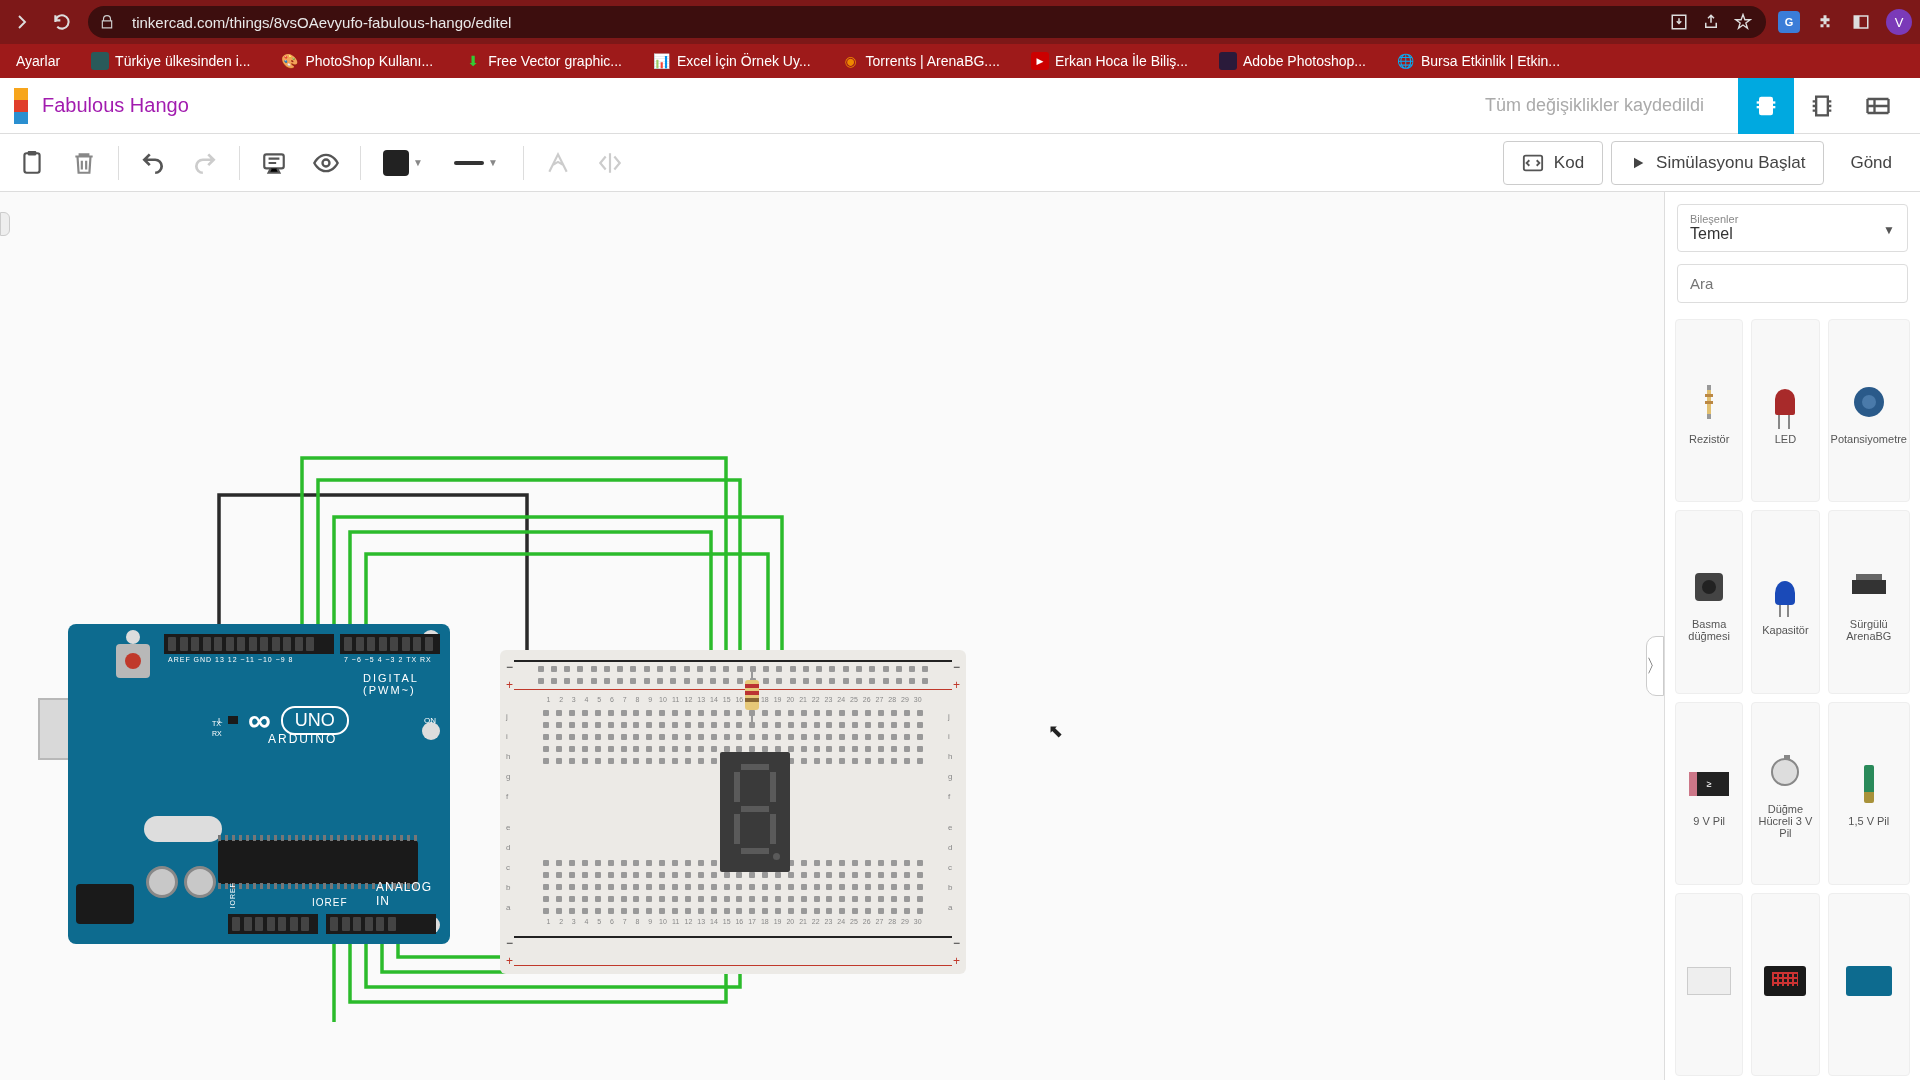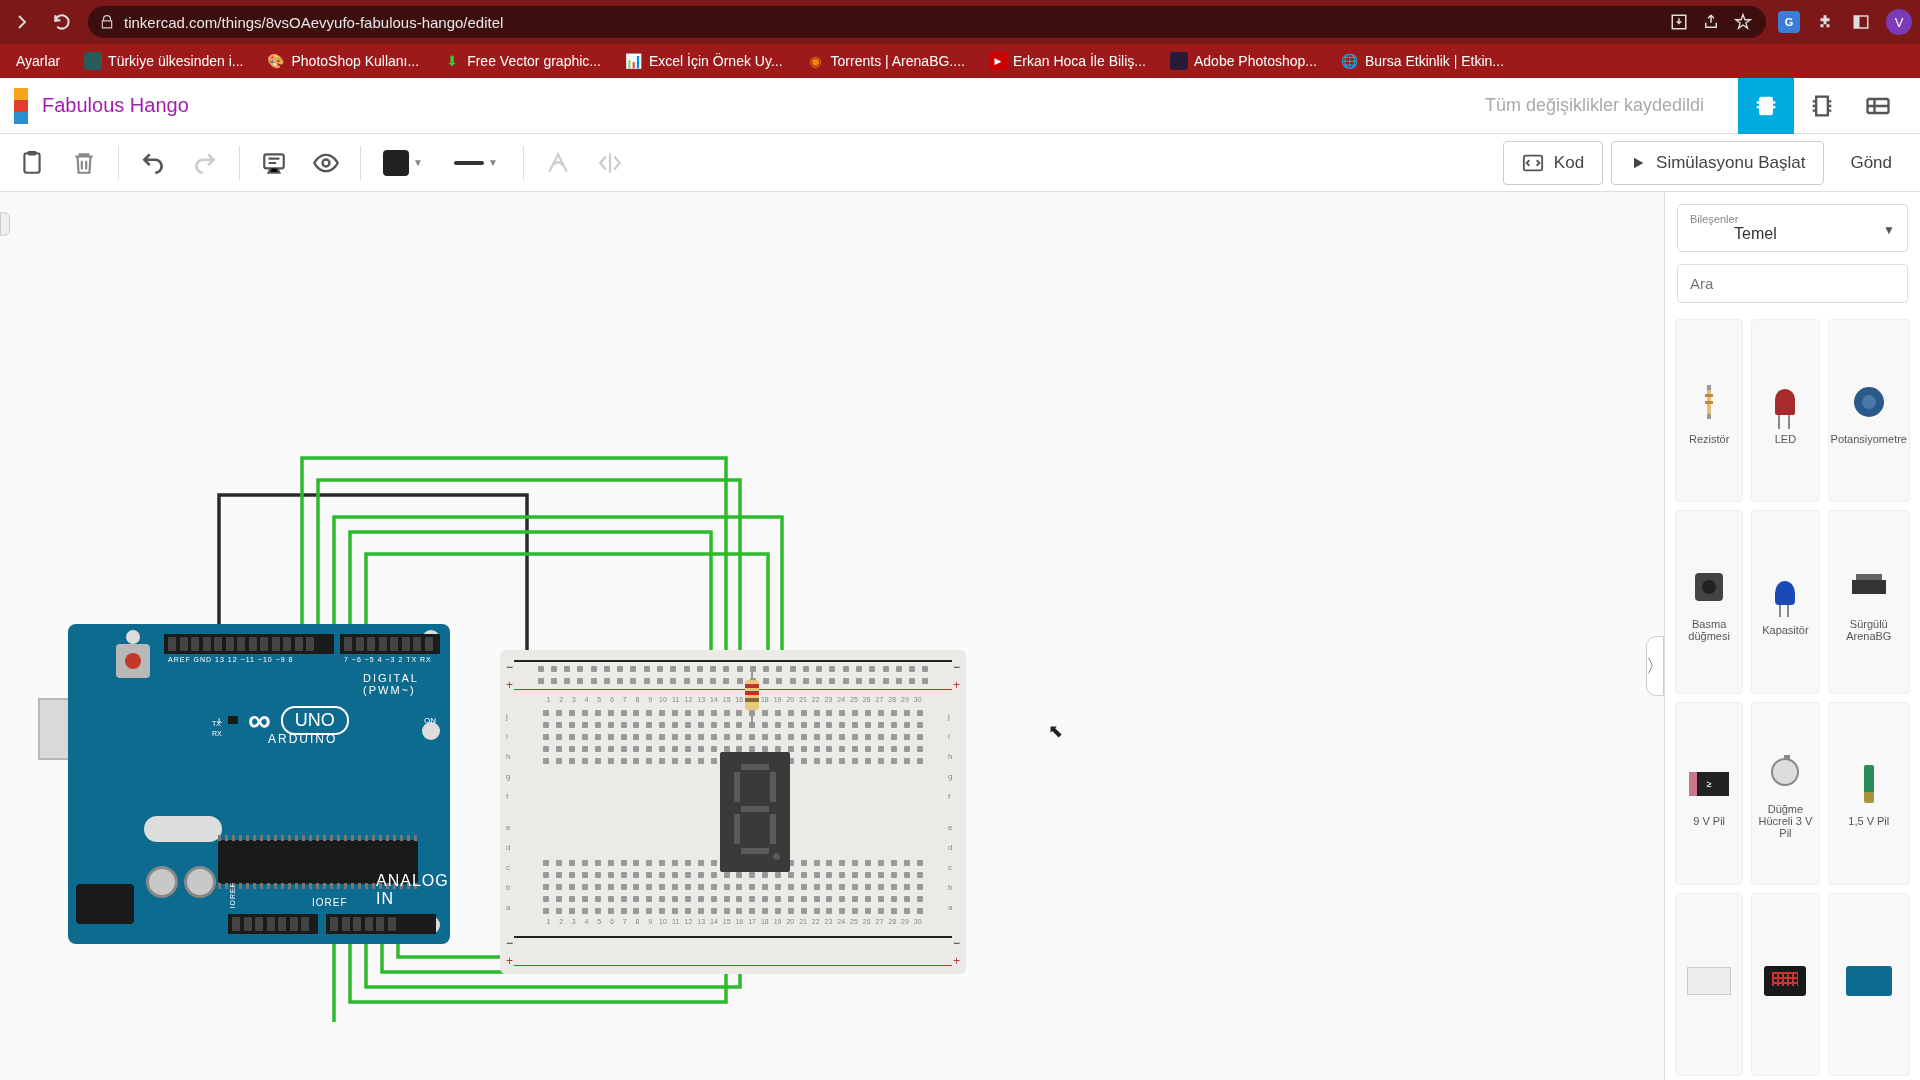--- a/index.html
+++ b/index.html
@@ -2,26 +2,26 @@
 <html><head>
 <meta charset="utf-8">
 <style>
   * { box-sizing: border-box; margin: 0; padding: 0; }
   body { font-family: Arial, sans-serif; background: #fff; overflow: hidden; width: 1920px; height: 1080px; }
 
   
   .browser-top { height: 44px; background: #7d1818; display: flex; align-items: center; padding: 0 8px; gap: 12px; }
   .nav-btn { width: 28px; height: 28px; display: flex; align-items: center; justify-content: center; color: #ddd; cursor: pointer; }
   .url-bar { flex: 1; height: 32px; background: #3d0e0e; border-radius: 16px; display: flex; align-items: center; padding: 0 12px; color: #e8e8e8; font-size: 15px; gap: 10px; }
-  .url-text { flex: 1; }
+  .url-text { flex: 1; margin-left: 8px; }
   .browser-icons { display: flex; gap: 14px; align-items: center; color: #ddd; }
   .browser-icon { width: 22px; height: 22px; display: flex; align-items: center; justify-content: center; }
   .profile-icon { width: 26px; height: 26px; background: #7b3ab8; border-radius: 50%; color: #fff; font-size: 13px; display: flex; align-items: center; justify-content: center; }
 
-  .bookmarks-bar { height: 34px; background: #9e1a1a; display: flex; align-items: center; padding: 0 8px; gap: 8px; }
+  .bookmarks-bar { height: 34px; background: #9e1a1a; display: flex; align-items: center; padding: 0 8px; gap: 15px; }
   .bookmark { display: flex; align-items: center; gap: 6px; color: #fff; font-size: 14px; padding: 4px 8px; cursor: pointer; border-radius: 4px; }
   .bm-icon { width: 18px; height: 18px; display: flex; align-items: center; justify-content: center; font-size: 14px; }
 
   
   .app-header { height: 56px; background: #fff; border-bottom: 1px solid #ddd; display: flex; align-items: center; padding: 0 14px; gap: 14px; }
   .app-logo { width: 14px; height: 36px; display: flex; flex-direction: column; }
   .app-logo div { flex: 1; }
   .project-title { font-size: 20px; color: #a21caf; font-weight: 500; }
   .header-spacer { flex: 1; }
   .save-status { color: #aaa; font-size: 18px; }
@@ -68,21 +68,21 @@
   .chip { position: absolute; bottom: 60px; left: 150px; width: 200px; height: 44px; background: #1a1a1a; border-radius: 4px; }
   .chip::before,.chip::after{content:'';position:absolute;left:0;right:0;height:6px;background:repeating-linear-gradient(90deg,#777 0 3px,transparent 3px 7px);}
   .chip::before{top:-5px;}.chip::after{bottom:-5px;}
   .power-jack { position: absolute; bottom: 20px; left: 8px; width: 58px; height: 40px; background: #1a1a1a; border-radius: 4px; }
   .capacitor { position: absolute; width: 32px; height: 32px; background: #c8c8c8; border-radius: 50%; border: 3px solid #888; }
   .cap1 { bottom: 46px; left: 78px; }
   .cap2 { bottom: 46px; left: 116px; }
   .cap-long { position: absolute; bottom: 102px; left: 76px; width: 78px; height: 26px; background: #ddd; border-radius: 13px; }
   .screw { position: absolute; width: 14px; height: 14px; background: #ddd; border-radius: 50%; }
   .power-label { position: absolute; bottom: 36px; left: 244px; color: #fff; font-size: 10px; letter-spacing: 1px; }
-  .analog-label { position: absolute; bottom: 36px; left: 308px; color: #fff; font-size: 16px; letter-spacing: 1px; }
+  .analog-label { position: absolute; bottom: 36px; left: 308px; color: #fff; font-size: 12px; letter-spacing: 1px; }
   .corner-dot { position: absolute; width: 18px; height: 18px; background: #ddd; border-radius: 50%; }
 
   
   .breadboard { position: absolute; left: 500px; top: 458px; width: 466px; height: 324px; background: #eceae6; border-radius: 6px; }
   .bb-rail { position: absolute; left: 14px; right: 14px; height: 32px; }
   .bb-rail.top { top: 8px; }
   .bb-rail.bot { bottom: 8px; }
   .bb-line { position: absolute; left: 0; right: 0; height: 1.5px; }
   .bb-line.neg { background: #222; }
   .bb-line.pos { background: #c0392b; }
@@ -116,21 +116,21 @@
   .wires { position: absolute; left: 0; top: 0; width: 100%; height: 100%; pointer-events: none; }
   .wire { fill: none; stroke-width: 3.5; }
   .wire.green { stroke: #2bbb2b; }
   .wire.black { stroke: #2a2a2a; }
 
   
   .panel-toggle { position: absolute; right: 256px; top: 50%; width: 18px; height: 60px; background: #fff; border: 1px solid #ccc; border-radius: 10px 0 0 10px; display: flex; align-items: center; justify-content: center; font-size: 18px; color: #666; cursor: pointer; }
   .components-panel { width: 256px; background: #fff; border-left: 1px solid #ddd; display: flex; flex-direction: column; }
   .panel-dropdown { margin: 12px; padding: 8px 12px; border: 1px solid #ddd; border-radius: 4px; display: flex; flex-direction: column; position: relative; cursor: pointer; }
   .panel-dropdown-label { font-size: 11px; color: #888; }
-  .panel-dropdown-value { font-size: 16px; color: #333; margin-left: 44px; }
+  .panel-dropdown-value { font-size: 16px; color: #333; }
   .panel-dropdown-arrow { position: absolute; right: 12px; top: 18px; font-size: 12px; color: #555; }
   .panel-search { margin: 0 12px 12px; padding: 10px 12px; border: 1px solid #ddd; border-radius: 4px; font-size: 15px; color: #888; }
   .comp-grid { flex: 1; overflow-y: auto; padding: 4px 10px; display: grid; grid-template-columns: repeat(3, 1fr); gap: 8px; }
   .comp-card { border: 1px solid transparent; border-radius: 4px; padding: 8px 2px; display: flex; flex-direction: column; align-items: center; gap: 6px; cursor: pointer; font-size: 11px; color: #555; text-align: center; background: #f8f8f8; border: 1px solid #eee; min-height: 110px; justify-content: center; }
   .comp-icon { width: 50px; height: 50px; display: flex; align-items: center; justify-content: center; }
 
   
   .ic-resistor { width: 4px; height: 34px; background: linear-gradient(#999 0 5px,#e2c070 5px 29px,#999 29px 34px); position: relative; }
   .ic-resistor::before,.ic-resistor::after{content:'';position:absolute;left:-2px;right:-2px;height:3px;background:#b84;}
   .ic-resistor::before{top:9px;}.ic-resistor::after{top:16px;}

